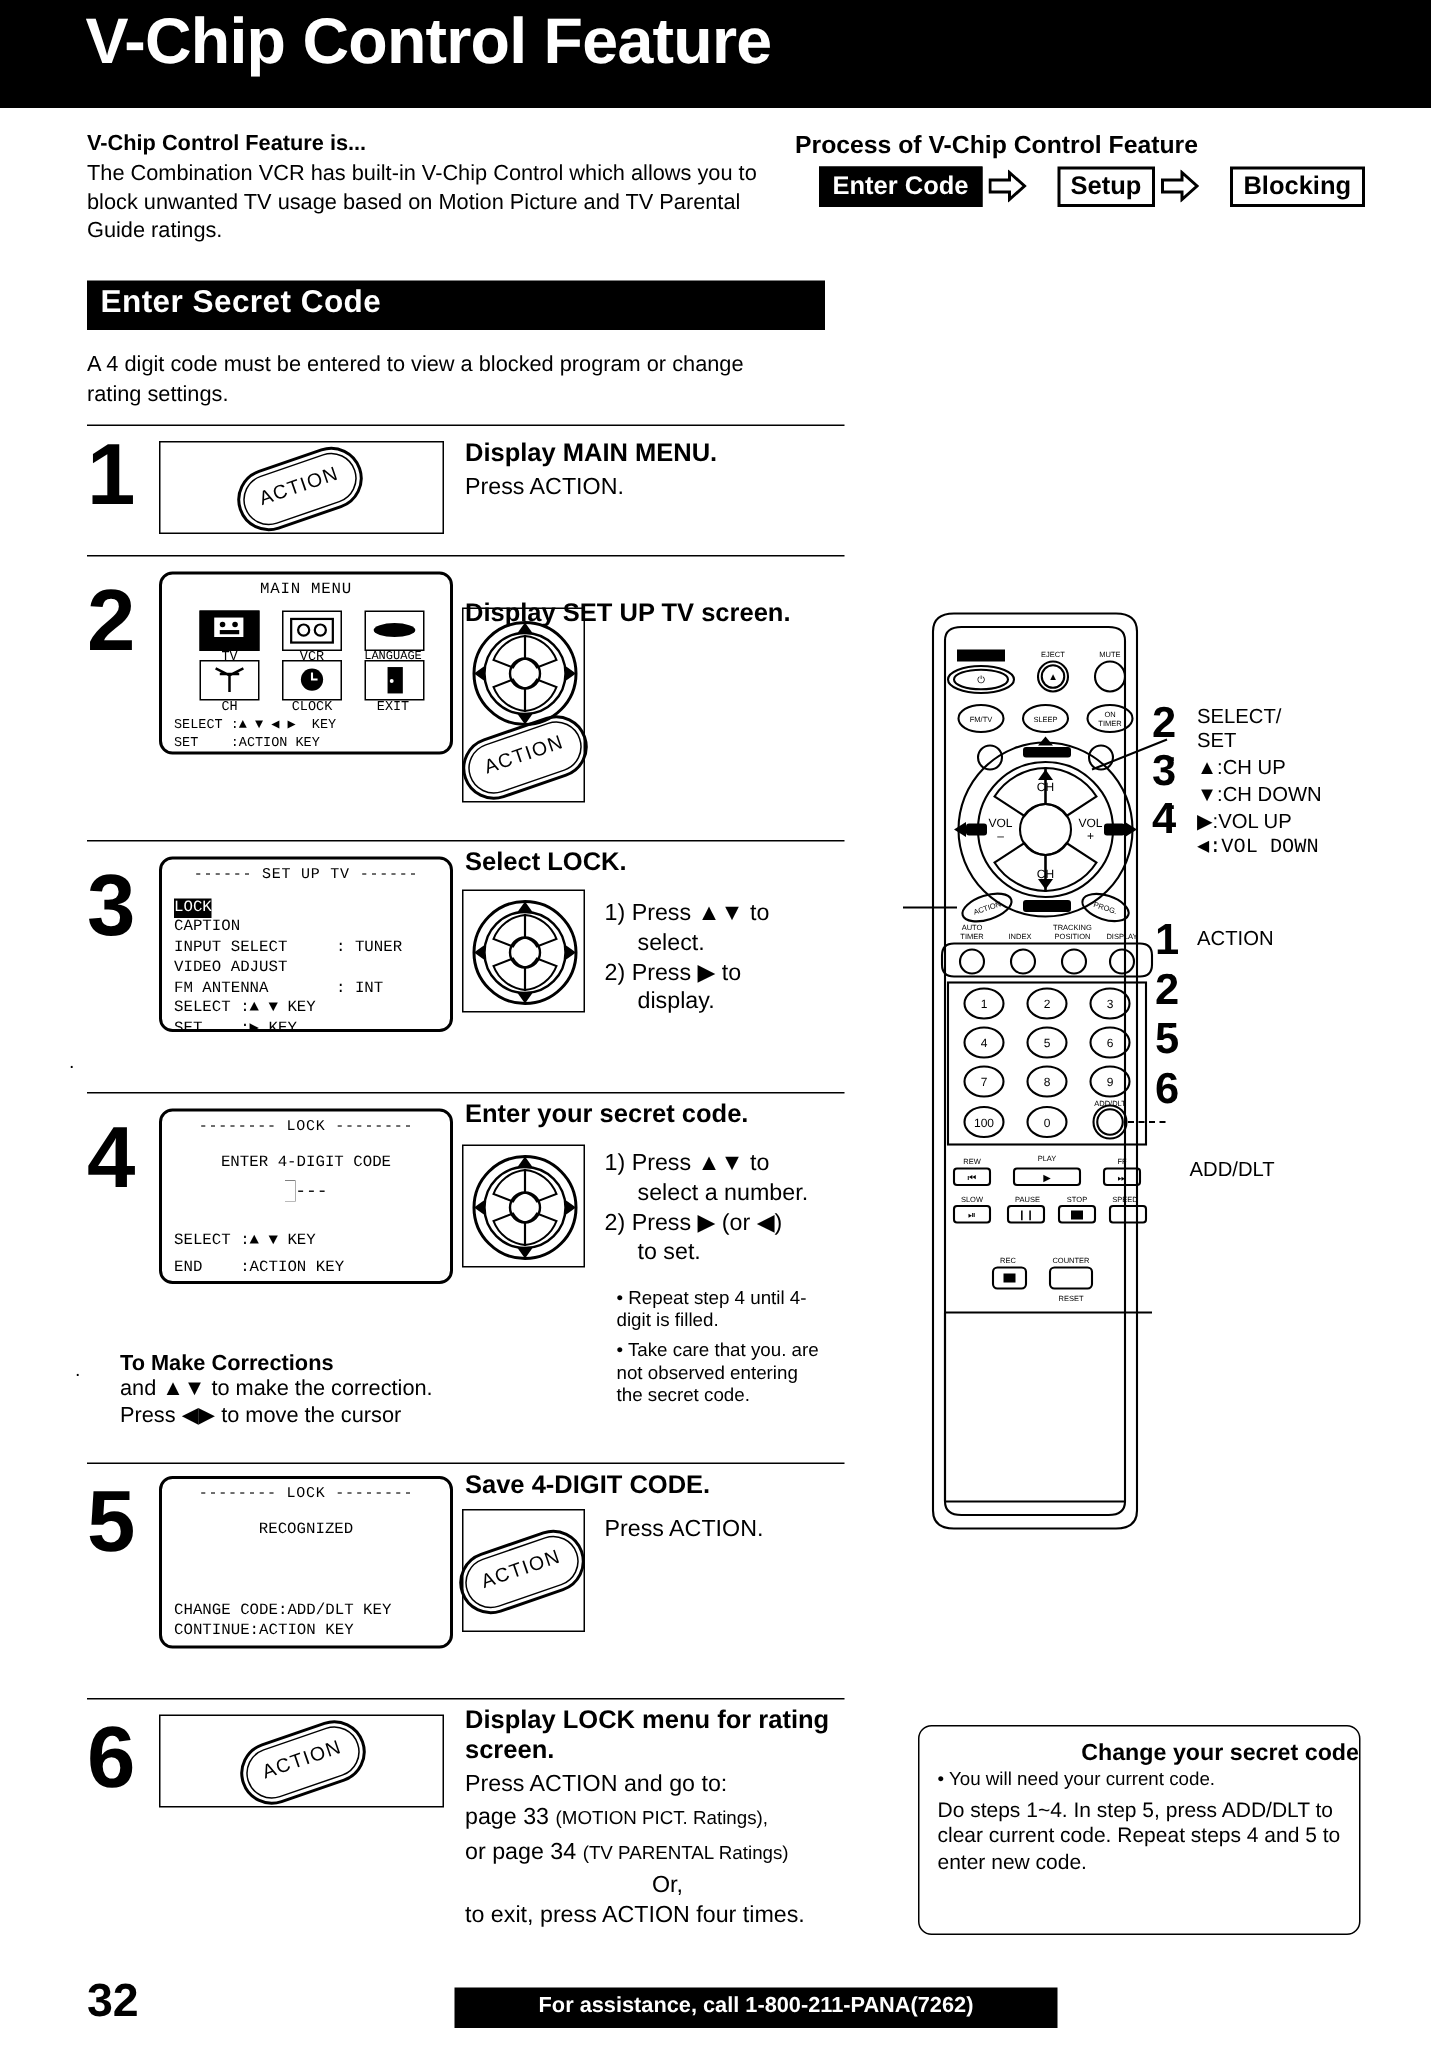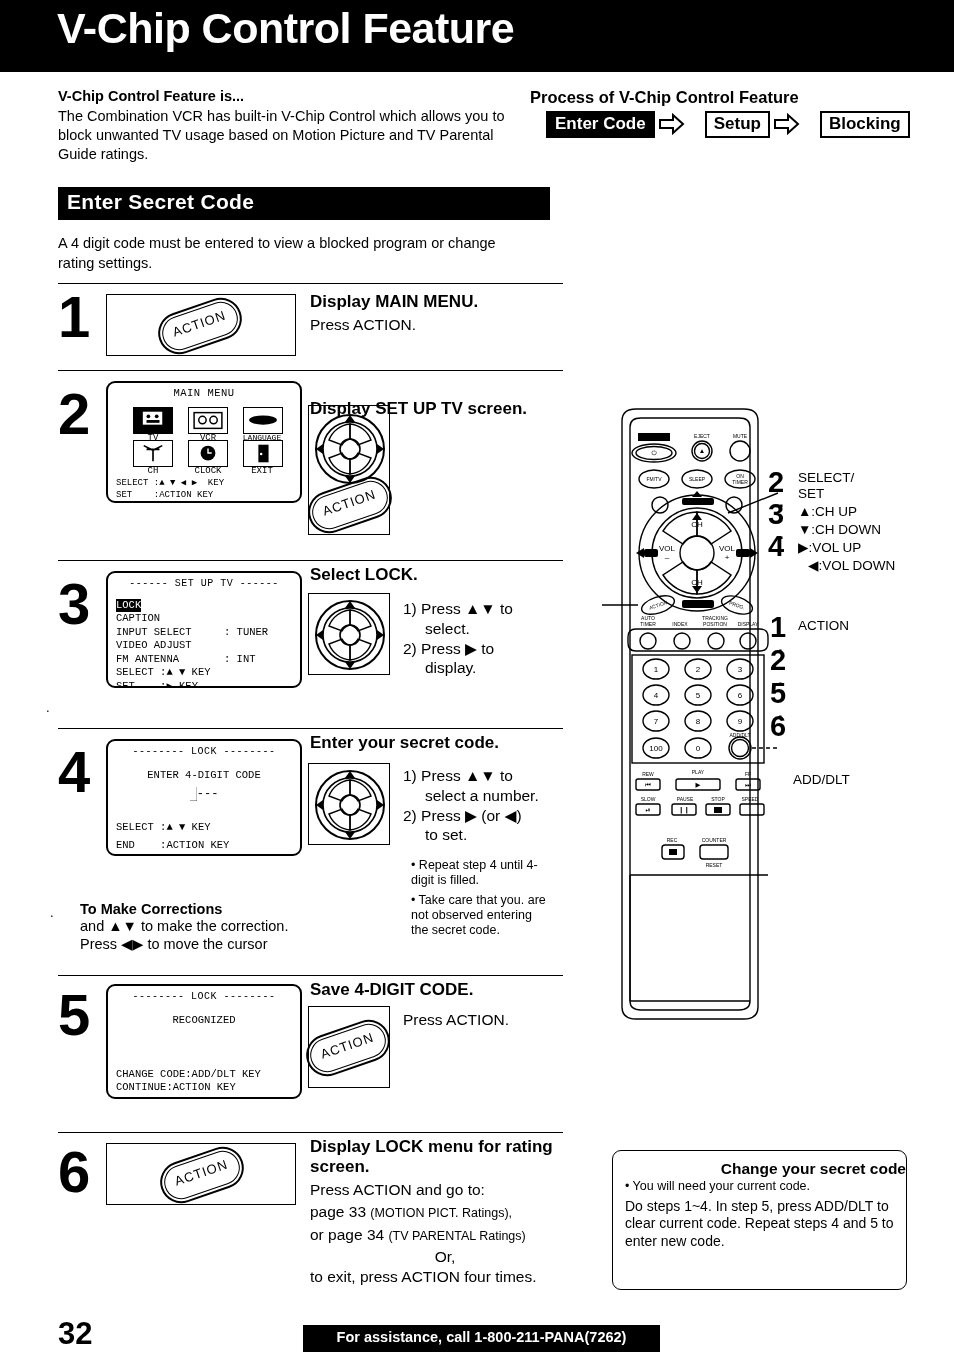--- a/index.html
+++ b/index.html
@@ -119,21 +119,21 @@
     position:absolute; left:612px; top:1150px; width:295px; height:140px;
     border:1.8px solid #000; border-radius:9px; background:#fff;
   }
   .notebox h4{ margin:9px 0 1px 12px; font-size:15.5px; font-weight:bold;text-align:right; }
   .notebox .bullet{ margin:0 0 5px 12px; font-size:12.5px; }
   .notebox p{ margin:0 12px 0 12px; font-size:14px; line-height:1.24; }
 
   
   .folio{ position:absolute; left:58px; top:1316px; font-size:31px; font-weight:bold;}
   .footer-bar{
-    position:absolute; left:303px; top:1325px; width:357px; height:27px;
+    position:absolute; left:303px; top:1325px; width:402px; height:27px;
     background:#000;
   }
   .footer-bar span{
     position:absolute; left:0; top:4px; width:100%; text-align:center;
     color:#fff; font-size:14.5px; font-weight:bold;
   }
   .tick{ position:absolute; font-size:13px; }
 </style>
 </head>
 <body>
@@ -586,21 +586,21 @@
       <div style="position:absolute; left:11px; top:22px; font-size:17px; font-weight:bold;">.</div>
       <div class="callout-num" style="position:absolute; left:0; top:32px;">3</div>
       <div style="position:absolute; left:11px; top:54px; font-size:17px; font-weight:bold;">.</div>
       <div class="callout-num" style="position:absolute; left:0; top:64px;">4</div>
 
       <div class="callout-txt" style="position:absolute; left:30px; top:0px;">SELECT/</div>
       <div class="callout-txt" style="position:absolute; left:30px; top:16px;">SET</div>
       <div class="callout-txt" style="position:absolute; left:30px; top:34px;">▲:CH UP</div>
       <div class="callout-txt" style="position:absolute; left:30px; top:52px;">▼:CH DOWN</div>
       <div class="callout-txt" style="position:absolute; left:30px; top:70px;">▶:VOL UP</div>
-      <div class="callout-txt" style="position:absolute; left:40px; top:88px;">◀:VOL DOWN</div>
+      <div class="callout-txt" style="position:absolute; left:30px; top:88px;font-family:Liberation Mono, monospace;">◀:VOL DOWN</div>
     </div>
   </div>
 
   <div style="position:absolute; left:768px; top:615px; width:190px;">
     <div style="position:relative; height:130px;">
       <div class="callout-num" style="position:absolute; left:2px; top:0;">1</div>
       <div style="position:absolute; left:10px; top:22px; font-size:17px; font-weight:bold;">.</div>
       <div class="callout-num" style="position:absolute; left:2px; top:33px;">2</div>
       <div style="position:absolute; left:10px; top:55px; font-size:17px; font-weight:bold;">.</div>
       <div class="callout-num" style="position:absolute; left:2px; top:66px;">5</div>

